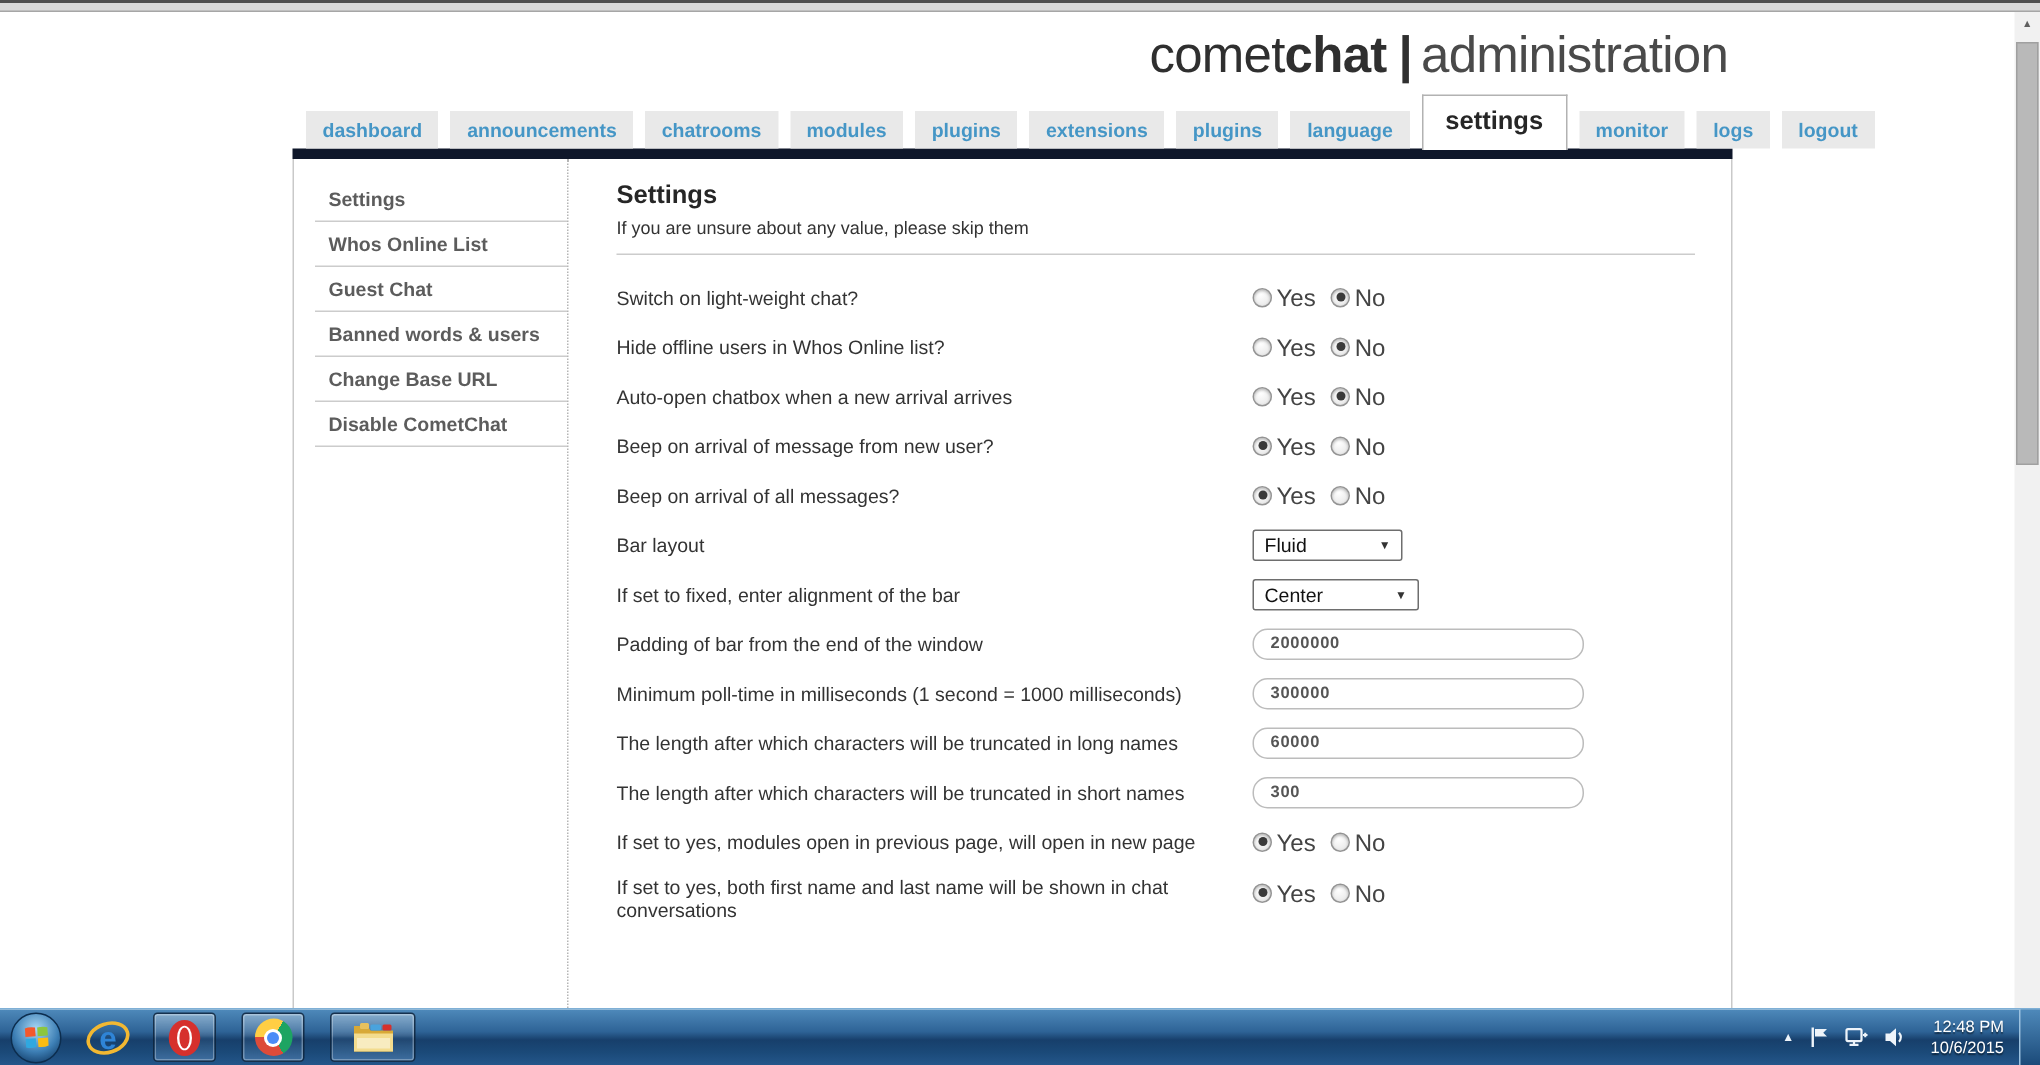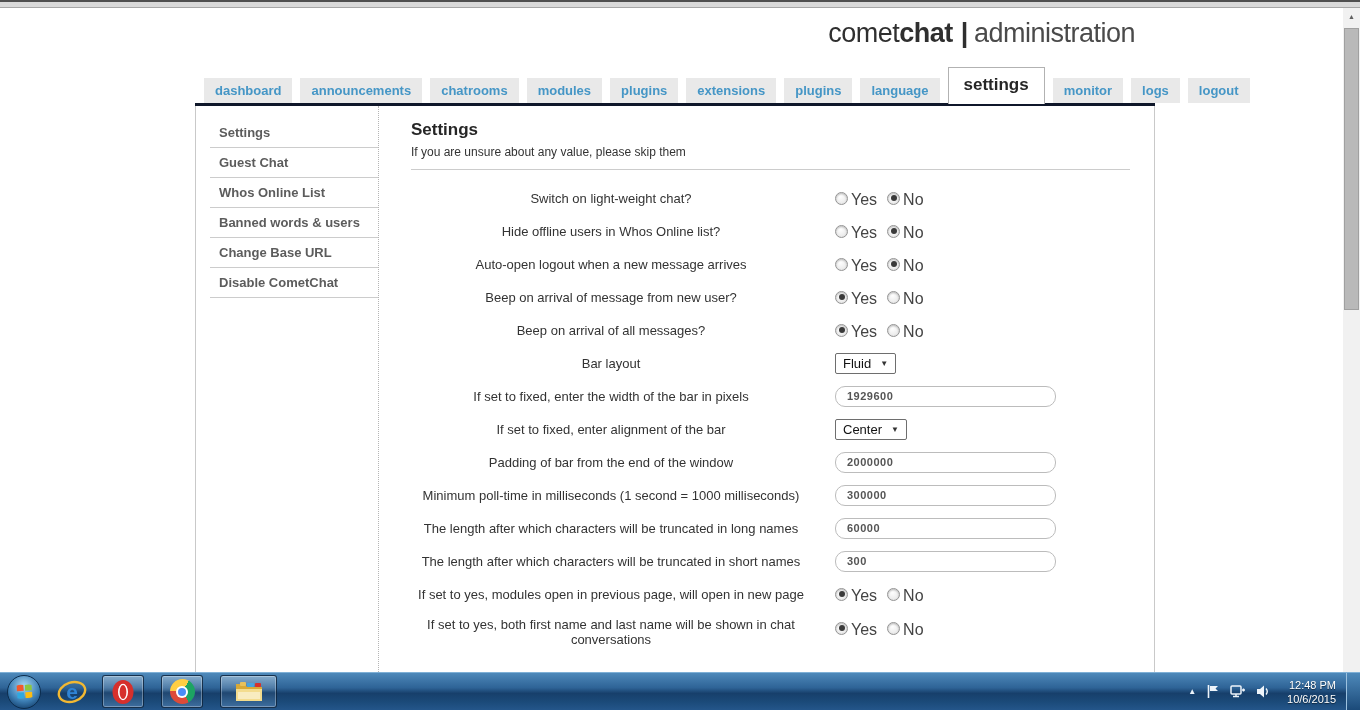--- a/index.html
+++ b/index.html
@@ -4,31 +4,31 @@
 <style>
   * { margin:0; padding:0; box-sizing:border-box; }
   html,body { width:1360px; height:710px; overflow:hidden; background:#fff;
               font-family:"Liberation Sans", sans-serif; position:relative; }
 
   
   .top-strip { height:8px; background:#d9d9d9; border-top:2px solid #4f4f4f;
                border-bottom:1px solid #a6a6a6; }
 
   
-  .logo { position:absolute; top:18px; right:225px; font-size:27px; letter-spacing:-0.5px;
+  .logo { position:absolute; top:18px; right:208px; font-size:34px; letter-spacing:-0.5px;
           color:#2f2f2f; white-space:nowrap; }
   .logo .lt { font-weight:400; }
   .logo .bd { font-weight:700; }
   .logo .sep { font-weight:700; margin:0 6px 0 8px; }
   .logo .admin { font-weight:400; color:#4a4a4a; }
 
   
   .tabs-row { position:absolute; top:75px; left:195px; width:960px; height:31px;
               display:flex; align-items:flex-end; padding-left:9px;
-              border-bottom:3px solid #0f172a; }
+              border-bottom:7px solid #0f172a; }
   .tab { background:#e9e9e9; color:#4596c6; font-size:13px; font-weight:700;
          padding:5px 11px 5px; margin-right:8px; cursor:pointer; white-space:nowrap; }
   .tab.active { background:#fff; color:#262626; font-size:17px;
                 border:1px solid #b2b2b2; border-bottom:none;
                 padding:7px 15px 9px; margin-bottom:-1px; position:relative; z-index:2; }
 
   
   .panel { position:absolute; top:106px; left:195px; width:960px; height:566px;
            background:#fff; border-left:1px solid #c9c9c9; border-right:1px solid #c9c9c9;
            display:flex; }
@@ -36,36 +36,36 @@
   .sidebar { width:183px; padding-top:12px; border-right:1px dotted #b5b5b5; }
   .side-item { margin-left:14px; padding:7px 0 7px 9px; border-bottom:1px solid #cccccc;
                font-size:13px; font-weight:700; color:#5c5c5c; cursor:pointer; }
 
   .form-area { flex:1; padding:14px 24px 0 32px; }
   .form-title { font-size:17px; font-weight:700; color:#262626; }
   .form-sub { font-size:12px; color:#333; margin-top:5px; }
   .form-hr { border:none; border-top:1px solid #ccc; margin:10px 0 18px; }
 
   .row { display:flex; align-items:center; height:20px; margin-bottom:13px; }
-  .row-label { flex:0 0 400px; text-align:center; font-size:13px; color:#333;
+  .row-label { flex:0 0 400px; text-align:left; font-size:13px; color:#333;
                margin-right:24px; line-height:15px; }
   .row-ctrl { display:flex; align-items:center; }
 
   
   .radio { width:13px; height:13px; border:1px solid #949494; border-radius:50%;
            background:radial-gradient(circle at 40% 30%, #ffffff, #e3e3e3);
            box-shadow:inset 0 1px 2px rgba(0,0,0,.25); cursor:pointer; flex:none; }
   .radio.on::after { content:''; display:block; width:6px; height:6px; margin:2.5px;
                      border-radius:50%; background:#3a3a3a; }
   .opt-lbl { font-size:16px; color:#444; margin:4px 10px 0 3px; }
 
   
   .select { display:inline-flex; align-items:center; border:1px solid #6e6e6e;
             border-radius:2px; background:#fff; padding:2px 7px; font-size:13px;
-            color:#111; cursor:pointer; }
+            color:#111; cursor:pointer;gap:39px; }
   .select .arrow { font-size:8px; color:#333; margin-left:9px; }
 
   
   .txt { width:221px; height:21px; border:1px solid #bcbcbc; border-radius:10px;
          padding:0 11px; font-family:"Liberation Sans", sans-serif;
          font-size:11px; font-weight:700; color:#555; letter-spacing:.5px; outline:none; }
 
   
   .scrollbar { position:absolute; right:0; top:8px; width:17px; height:664px;
                background:#f1f1f1; z-index:5; }
@@ -121,22 +121,22 @@
   <div class="tab active">settings</div>
   <div class="tab">monitor</div>
   <div class="tab">logs</div>
   <div class="tab">logout</div>
 </div>
 
 <div class="panel">
 
   <div class="sidebar">
     <div class="side-item">Settings</div>
+    <div class="side-item">Whos Online List</div>
     <div class="side-item">Guest Chat</div>
-    <div class="side-item">Whos Online List</div>
     <div class="side-item">Banned words &amp; users</div>
     <div class="side-item">Change Base URL</div>
     <div class="side-item">Disable CometChat</div>
   </div>
 
   <div class="form-area">
     <div class="form-title">Settings</div>
     <div class="form-sub">If you are unsure about any value, please skip them</div>
     <hr class="form-hr">
 
@@ -154,21 +154,21 @@
       <div class="row-label">Hide offline users in Whos Online list?</div>
       <div class="row-ctrl">
         <span class="radio"></span>
           <span class="opt-lbl">Yes</span>
         <span class="radio on"></span>
           <span class="opt-lbl">No</span>
       </div>
     </div>
 
     <div class="row">
-      <div class="row-label">Auto-open logout when a new message arrives</div>
+      <div class="row-label">Auto-open chatbox when a new arrival arrives</div>
       <div class="row-ctrl">
         <span class="radio"></span>
           <span class="opt-lbl">Yes</span>
         <span class="radio on"></span>
           <span class="opt-lbl">No</span>
       </div>
     </div>
 
     <div class="row">
       <div class="row-label">Beep on arrival of message from new user?</div>
@@ -193,26 +193,20 @@
     <div class="row">
       <div class="row-label">Bar layout</div>
       <div class="row-ctrl">
         <div class="select">
           <span>Fluid</span>
           <span class="arrow">▼</span>
         </div>
       </div>
     </div>
 
-    <div class="row">
-      <div class="row-label">If set to fixed, enter the width of the bar in pixels</div>
-      <div class="row-ctrl">
-          <input class="txt" value="1929600" style="">
-        </div>
-    </div>
 
     <div class="row">
       <div class="row-label">If set to fixed, enter alignment of the bar</div>
       <div class="row-ctrl">
         <div class="select">
           <span>Center</span>
           <span class="arrow">▼</span>
         </div>
       </div>
     </div>

